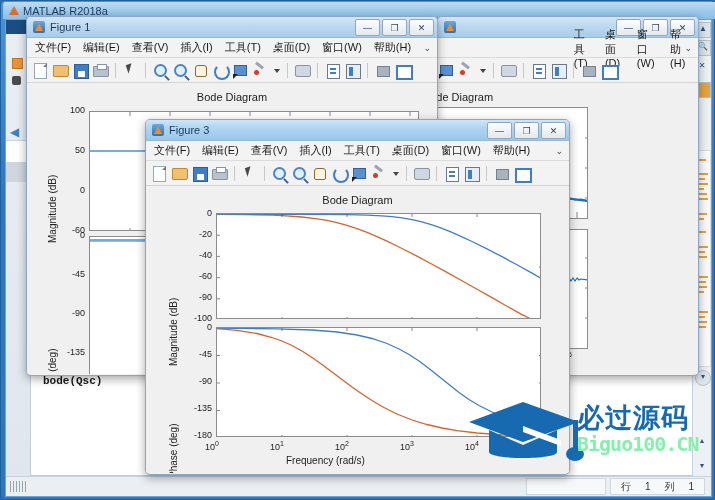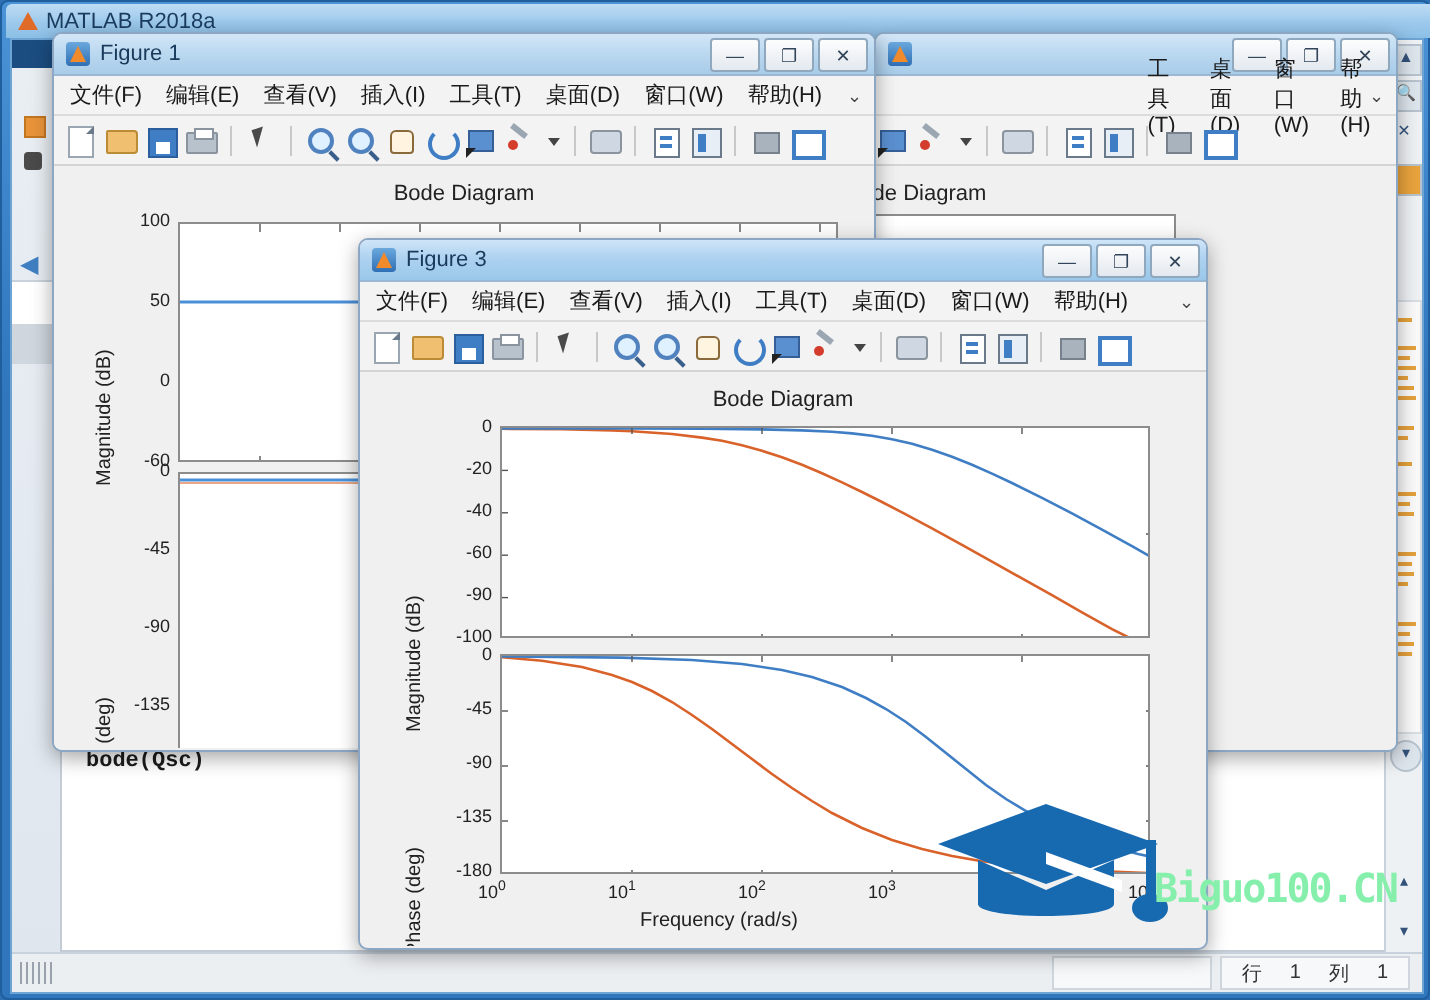--- a/index.html
+++ b/index.html
@@ -518,21 +518,21 @@
               <line x1="160" y1="193" x2="160" y2="195"></line>
             <line x1="240" y1="193" x2="240" y2="195"></line>
               <line x1="320" y1="193" x2="320" y2="195"></line>
           </g>
         </svg>
       </div>
 
     </div>
   </div>
 
-  <div class="fig" style="left:145px;top:119px;width:425px;height:356px;margin-left:34px;">
+  <div class="fig" style="left:145px;top:119px;width:425px;height:356px;">
     <div class="fig-title active">
       <span class="fig-icon"></span>
       <span class="fig-name">Figure 3</span>
       <span class="wbtns">
         <span class="wbtn">—</span>
         <span class="wbtn">❐</span>
         <span class="wbtn">✕</span>
       </span>
     </div>
 
@@ -696,18 +696,19 @@
   </div>
 
   <div class="wm" style="left:465px;top:398px;width:245px;height:72px">
     <svg width="120" height="68" viewBox="0 0 120 68" style="position:absolute;left:0;top:2px">
       <polygon points="4,22 58,2 114,22 58,42" fill="#1769b0"></polygon>
       <path d="M24,30 L24,52 C24,60 92,60 92,52 L92,30 L58,45 Z" fill="#1769b0"></path>
       <rect x="108" y="20" width="5" height="30" fill="#1769b0"></rect>
       <ellipse cx="110" cy="54" rx="9" ry="7" fill="#1769b0"></ellipse>
       <path d="M58,26 L96,40 L96,46 L58,32 Z" fill="#ffffff"></path>
     </svg>
+    <div class="wm-cn" style="position:absolute;left:112px;top:6px">必过源码</div>
     <div style="position:absolute;left:112px;top:36px;white-space:nowrap">
       <span class="wm-en">Biguo100</span><span class="wm-en dotcn">.CN</span>
     </div>
   </div>
 
 </div>
 
 </body></html>

